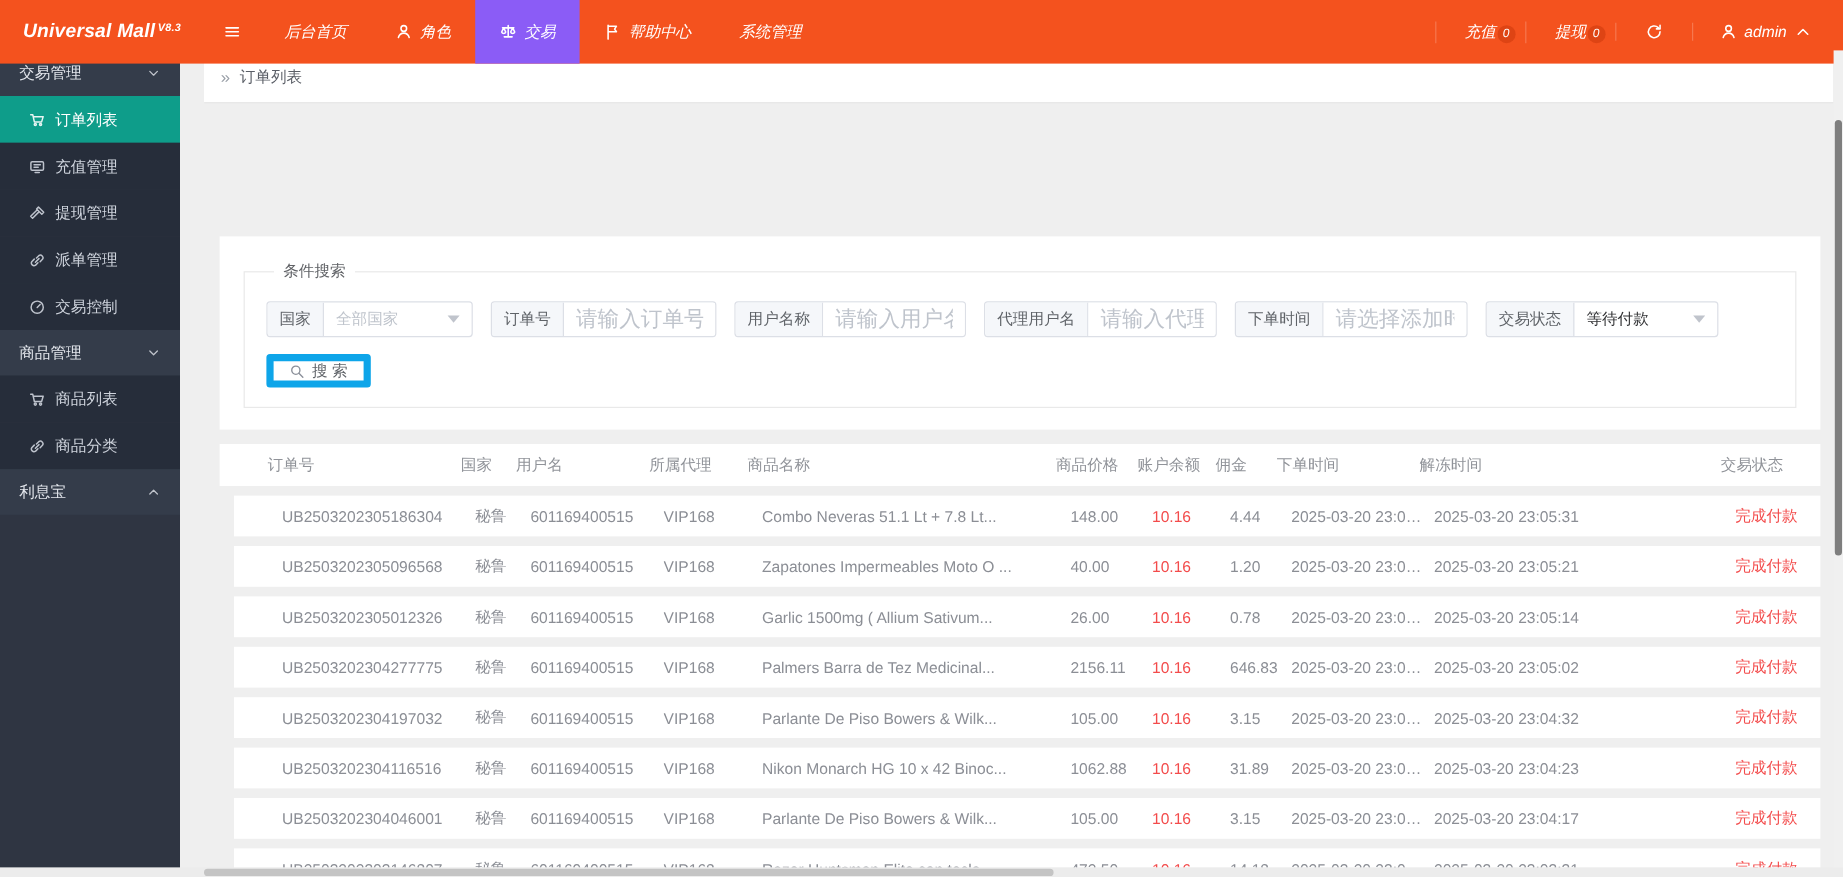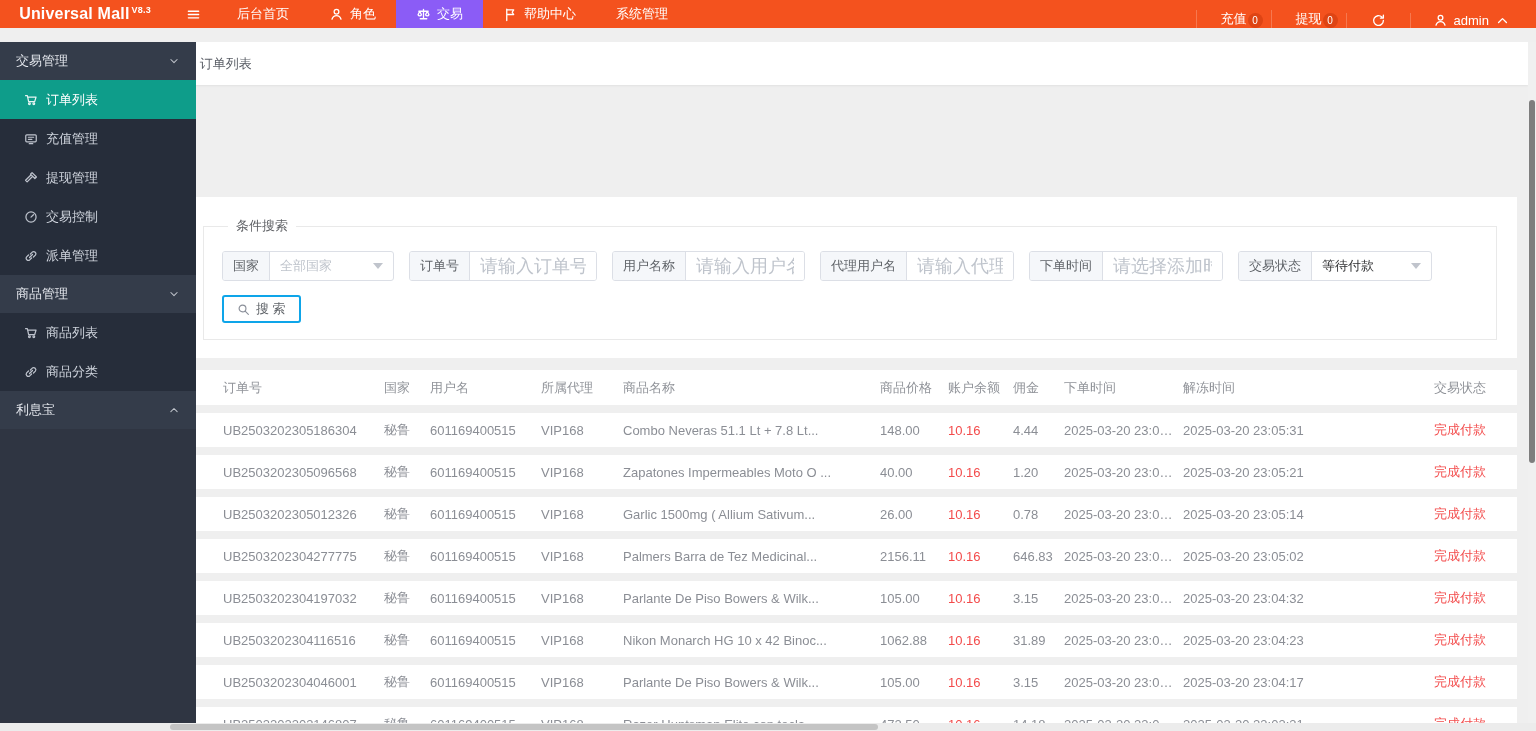--- a/index.html
+++ b/index.html
@@ -1,35 +1,35 @@
 <!DOCTYPE html>
 <html><head>
 <meta charset="utf-8">
 <style>
   * { margin:0; padding:0; box-sizing:border-box; }
   html,body { width:1536px; height:731px; overflow:hidden; }
   body { font-family:"Liberation Sans","DejaVu Sans",sans-serif; font-size:13px; color:#606266; background:#efefef; }
   .app { position:relative; width:1536px; height:731px; overflow:hidden; }
 
   
-  .topbar { position:absolute; top:0; left:0; right:0; height:28px; background:#f4521e; display:flex; align-items:stretch; color:#fff; z-index:30; }
+  .topbar { position:absolute; top:0; left:0; right:0; height:53px; background:#f4521e; display:flex; align-items:stretch; color:#fff; z-index:30;font-style:italic; }
   .brand { width:170px; display:flex; align-items:center; justify-content:center; font-weight:bold; font-size:16px; letter-spacing:.2px; cursor:pointer; }
   .brand sup { font-size:9px; font-weight:bold; margin-left:2px; transform:translateY(-4px); display:inline-block; }
   .nav-item { display:flex; align-items:center; gap:6px; padding:0 20px; font-size:13px; cursor:pointer; }
   .nav-item.icon-only { padding:0 16px; }
   .nav-item.active { background:#8b5cf6; }
   .icon { display:inline-flex; width:15px; height:15px; }
   .icon svg { width:100%; height:100%; fill:none; stroke:currentColor; stroke-width:1.4; stroke-linecap:round; stroke-linejoin:round; }
-  .top-right { margin-left:auto; display:flex; align-items:flex-end; }
+  .top-right { margin-left:auto; display:flex; align-items:center; }
   .t-action { position:relative; display:flex; align-items:center; padding:0 24px; border-left:1px solid rgba(255,255,255,.22); cursor:pointer; font-size:13px; }
   .t-badge { position:absolute; top:3px; right:8px; min-width:15px; height:15px; line-height:15px; text-align:center; font-size:10px; background:#de4414; border-radius:8px; padding:0 3px; }
   .t-user { display:flex; align-items:center; gap:6px; padding:0 26px 0 22px; border-left:1px solid rgba(255,255,255,.22); cursor:pointer; }
 
   
-  .sidebar { position:absolute; top:42px; left:0; width:196px; height:681px; background:#2f3542; z-index:20; }
+  .sidebar { position:absolute; top:42px; left:0; width:150px; height:681px; background:#2f3542; z-index:20; }
   .sb-group-header { height:38px; display:flex; align-items:center; justify-content:space-between; padding:0 16px; background:#343c4a; color:#e3e6ec; cursor:pointer; font-size:13px; }
   .sb-group-header .icon { width:12px; height:12px; opacity:.8; }
   .sb-item { height:39px; display:flex; align-items:center; gap:8px; padding:0 16px 0 24px; background:#262d3a; color:#cfd4dd; cursor:pointer; font-size:13px; }
   .sb-item .icon { width:14px; height:14px; opacity:.9; }
   .sb-item.active { background:#0e9d8a; color:#fff; }
 
   
   .main { position:absolute; top:42px; left:170px; right:8px; bottom:8px; background:#efefef; overflow:hidden; }
   .breadcrumb { height:43px; background:#fff; display:flex; align-items:center; padding:0 14px; color:#5a5e66; font-size:13px; box-shadow:0 1px 2px rgba(0,0,0,.06); }
   .breadcrumb .chev { color:#9aa0a8; margin-right:8px; font-size:14px; }
@@ -40,28 +40,28 @@
   .sfields { display:flex; flex-wrap:wrap; }
   .sfield { display:inline-flex; height:30px; border:1px solid #dcdfe6; border-radius:3px; overflow:hidden; margin-right:15px; background:#fff; }
   .sf-label { display:flex; align-items:center; padding:0 10px; background:#f5f7fa; border-right:1px solid #dcdfe6; color:#5f6368; white-space:nowrap; font-size:13px; }
   .sf-input { border:none; outline:none; flex:1; min-width:0; padding:0 10px; font-size:18px; color:#14532d; font-family:inherit; }
   .sf-input::placeholder { color:#bfc4cc; }
   .sf-select { display:flex; align-items:center; justify-content:space-between; flex:1; padding:0 10px; cursor:pointer; }
   .sf-select .val { font-size:13px; color:#303133; }
   .sf-select .val.placeholder { color:#bfc4cc; }
   .caret { width:0; height:0; border-left:5px solid transparent; border-right:5px solid transparent; border-top:6px solid #c0c4cc; margin-left:8px; }
   .search-btn-row { margin-top:14px; }
-  .search-btn { display:inline-flex; align-items:center; gap:6px; height:28px; padding:0 13px; background:#fff; border:2px solid #0ea5e9; border-radius:3px; color:#5f6368; font-size:13px; cursor:pointer; }
+  .search-btn { display:inline-flex; align-items:center; gap:6px; height:28px; padding:0 13px; background:#fff; border:6px solid #0ea5e9; border-radius:3px; color:#5f6368; font-size:13px; cursor:pointer; }
   .search-btn .icon { width:13px; height:13px; color:#8a8f99; }
 
   .table-section { margin:12px 11px 0 13px; }
   .trow { display:grid; grid-template-columns:161px 46px 111px 82px 257px 68px 65px 51px 119px 251px 1fr; align-items:center; padding-left:40px; background:#fff; }
   .thead { height:35px; color:#909399; font-size:13px; }
   .tbody { display:flex; flex-direction:column; gap:8px; margin-top:8px; }
-  .tbody .trow { height:34px; color:#8b8e95; font-size:13px; }
+  .tbody .trow { height:34px; color:#8b8e95; font-size:13px;margin-left:12px; }
   .cell { overflow:hidden; white-space:nowrap; text-overflow:ellipsis; padding-right:10px; }
   .cell.red { color:#f34b4b; }
 
   
   .vscroll { position:absolute; top:42px; right:0; width:8px; bottom:8px; background:#f0f0f0; z-index:40; }
   .vscroll .thumb { position:absolute; left:1px; right:1px; top:58px; height:363px; background:#7e7e7e; border-radius:4px; }
   .hscroll { position:absolute; left:0; right:8px; bottom:0; height:8px; background:#ececec; z-index:40; }
   .hscroll .thumb { position:absolute; top:1px; bottom:1px; left:170px; width:708px; background:#c4c4c4; border-radius:4px; }
   .scroll-corner { position:absolute; right:0; bottom:0; width:8px; height:8px; background:#ececec; z-index:40; }
 </style>
@@ -180,33 +180,33 @@
         <span class="icon">
           <svg viewBox="0 0 16 16">
             <path d="M9.2 1.8l5 5-1.8 1.8-5-5 1.8-1.8zM7.6 4.8l-5.8 5.8 1.8 1.8 5.8-5.8"></path>
           </svg>
         </span>
         <span>提现管理</span>
       </div>
       <div class="sb-item">
         <span class="icon">
           <svg viewBox="0 0 16 16">
+            <path d="M6.3 9.7l3.4-3.4M5.2 6.8 3 9a2.5 2.5 0 0 0 3.5 3.5l2.2-2.2M10.8 9.2 13 7A2.5 2.5 0 0 0 9.5 3.5L7.3 5.7"></path>
+          </svg>
+        </span>
+        <span>派单管理</span>
+      </div>
+      <div class="sb-item">
+        <span class="icon">
+          <svg viewBox="0 0 16 16">
             <circle cx="8" cy="8" r="5.8"></circle>
             <path d="M8 8.2 10.8 5.4"></path>
           </svg>
         </span>
         <span>交易控制</span>
-      </div>
-      <div class="sb-item">
-        <span class="icon">
-          <svg viewBox="0 0 16 16">
-            <path d="M6.3 9.7l3.4-3.4M5.2 6.8 3 9a2.5 2.5 0 0 0 3.5 3.5l2.2-2.2M10.8 9.2 13 7A2.5 2.5 0 0 0 9.5 3.5L7.3 5.7"></path>
-          </svg>
-        </span>
-        <span>派单管理</span>
       </div>
       <div class="sb-group-header">
         <span>商品管理</span>
         <span class="icon">
           <svg viewBox="0 0 16 16">
             <path d="M3.8 6l4.2 4.2L12.2 6"></path>
           </svg>
         </span>
       </div>
       <div class="sb-item">

